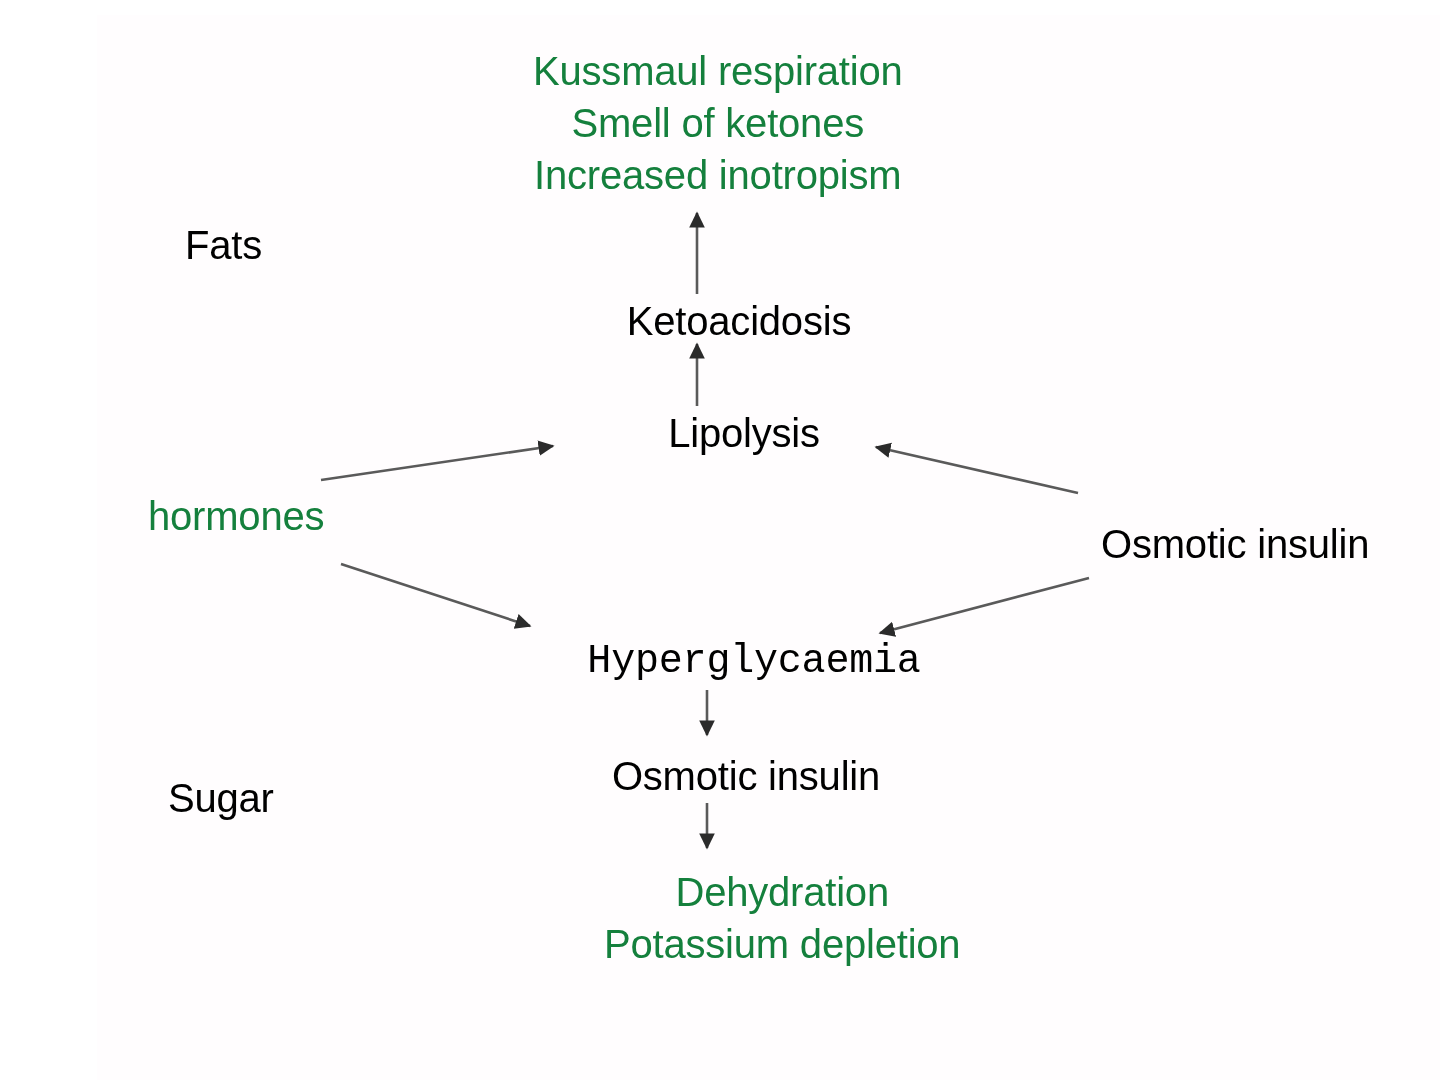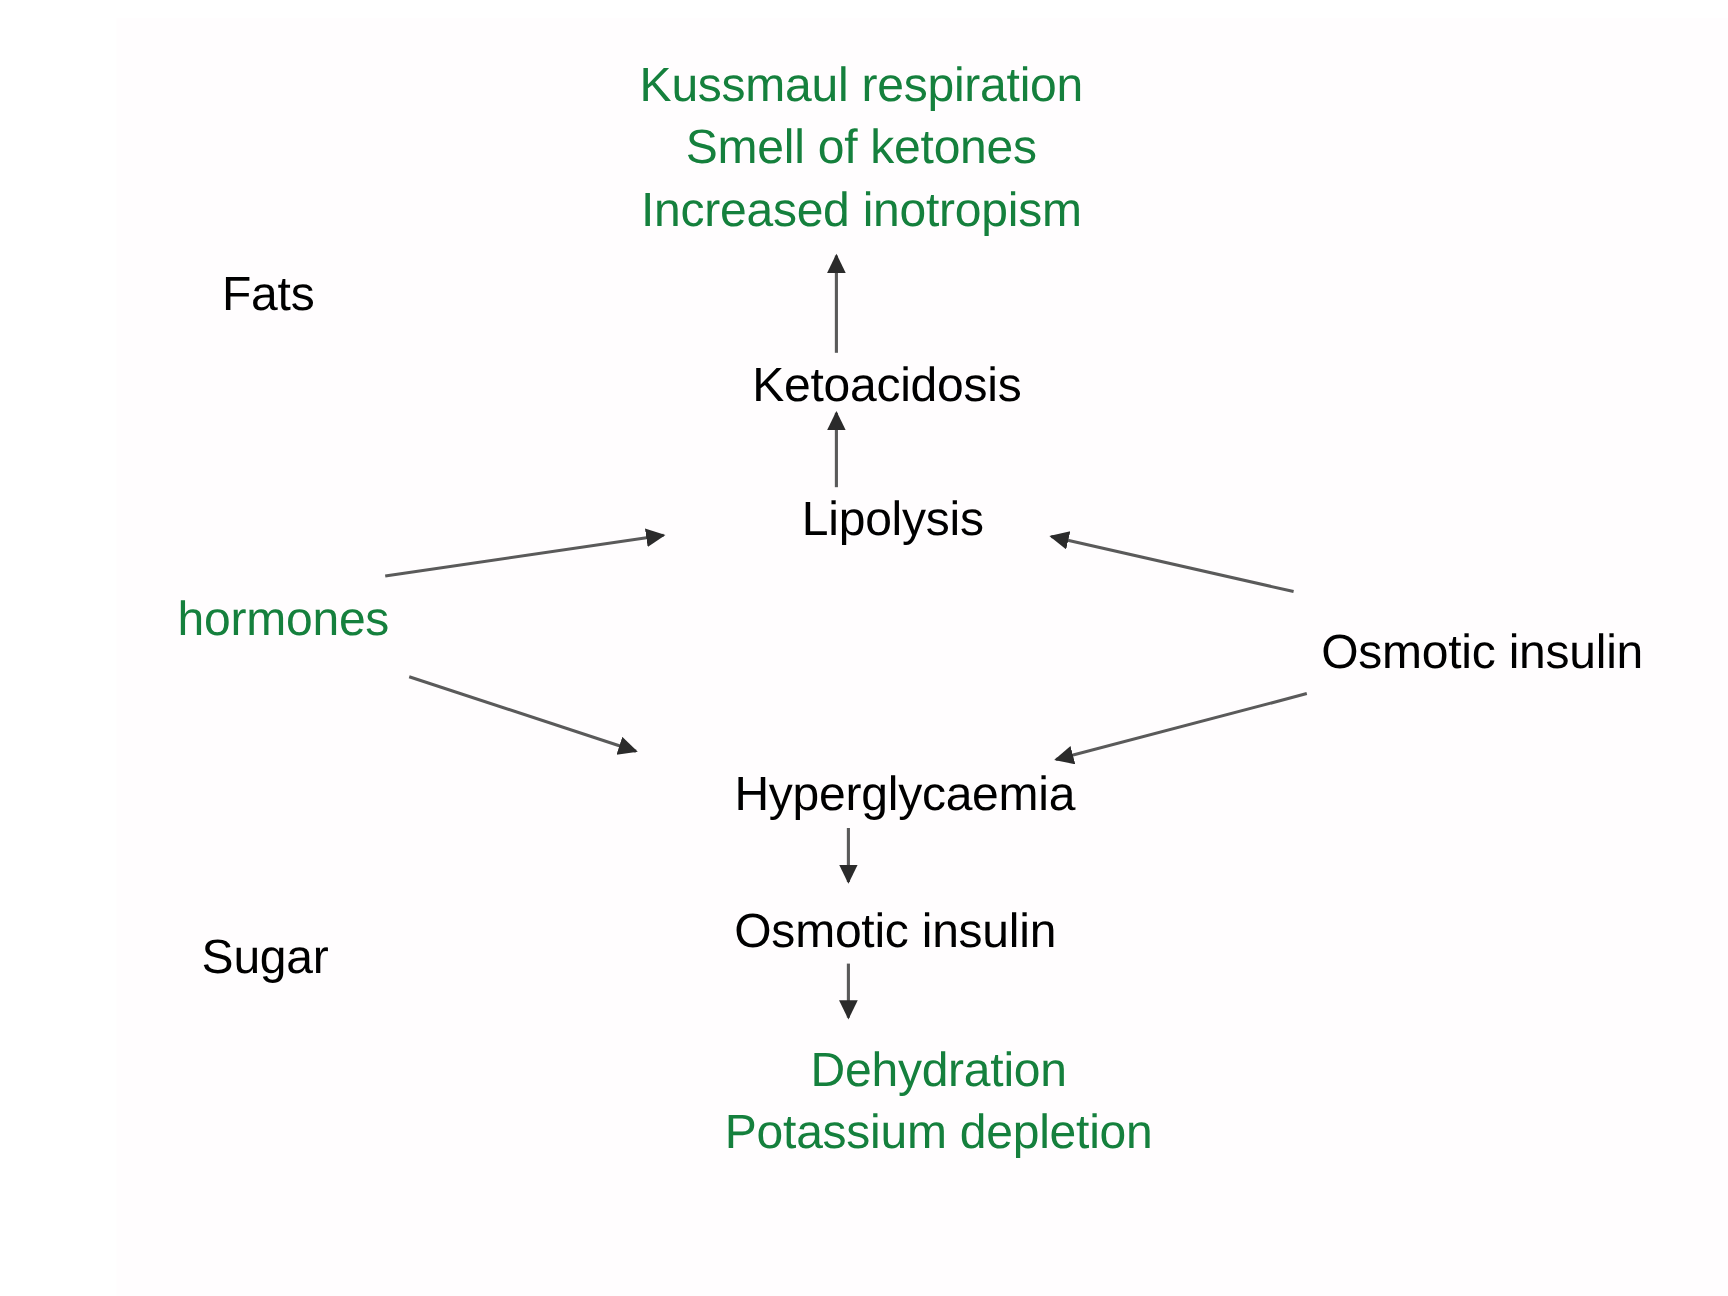--- a/index.html
+++ b/index.html
@@ -100,21 +100,21 @@
   <div class="node center" style="left:739px; top:295px;text-align:center;">Ketoacidosis</div>
 
   <div class="node center" style="left:720px; top:407px;margin-left:24px;">Lipolysis</div>
 
   <div class="multiline" style="left:148px; top:490px;">
     <div>hormones</div>
   </div>
 
   <div class="node left" style="left:1101px; top:518px;">Osmotic insulin</div>
 
-  <div class="node center" style="left:754px; top:636px;">Hyperglycaemia</div>
+  <div class="node center" style="left:754px; top:636px;font-family:Liberation Mono, monospace;">Hyperglycaemia</div>
 
   <div class="node center" style="left:746px; top:750px;">Osmotic insulin</div>
 
   <div class="node left" style="left:168px; top:772px;">Sugar</div>
 
   <div class="multiline" style="left:578px; top:866px;margin-left:26px;">
     <div>Dehydration</div>
     <div>Potassium depletion</div>
   </div>
 

